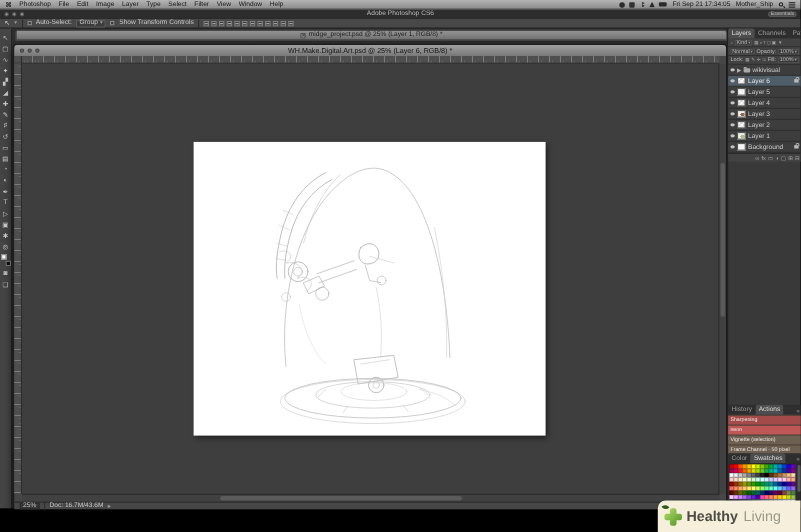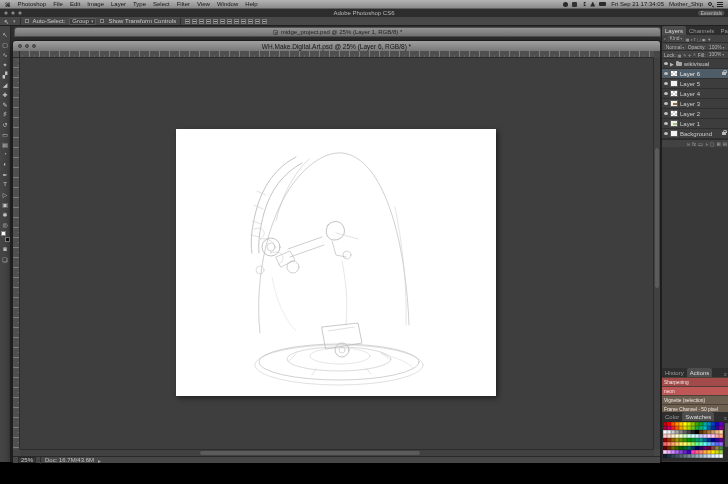--- a/index.html
+++ b/index.html
@@ -624,14 +624,23 @@
             <div class="sw" style="background: rgb(204, 221, 238);"></div>
             <div class="sw" style="background: rgb(221, 238, 255);"></div>
             <div class="sw" style="background: rgb(238, 246, 255);"></div>
             <div class="sw" style="background: rgb(255, 255, 255);"></div>
           </div>
         <div class="sb"></div>
       </div>
     </div>
   </div>
 
+  <div id="badge" class="abs">
+    <span id="cross">
+      <span class="v"></span>
+        <span class="h"></span>
+        <span class="leaf"></span>
+    </span>
+    <span class="b1">Healthy</span>
+    <span class="b2">Living</span>
+  </div>
 
 </div>
 
 </body></html>

